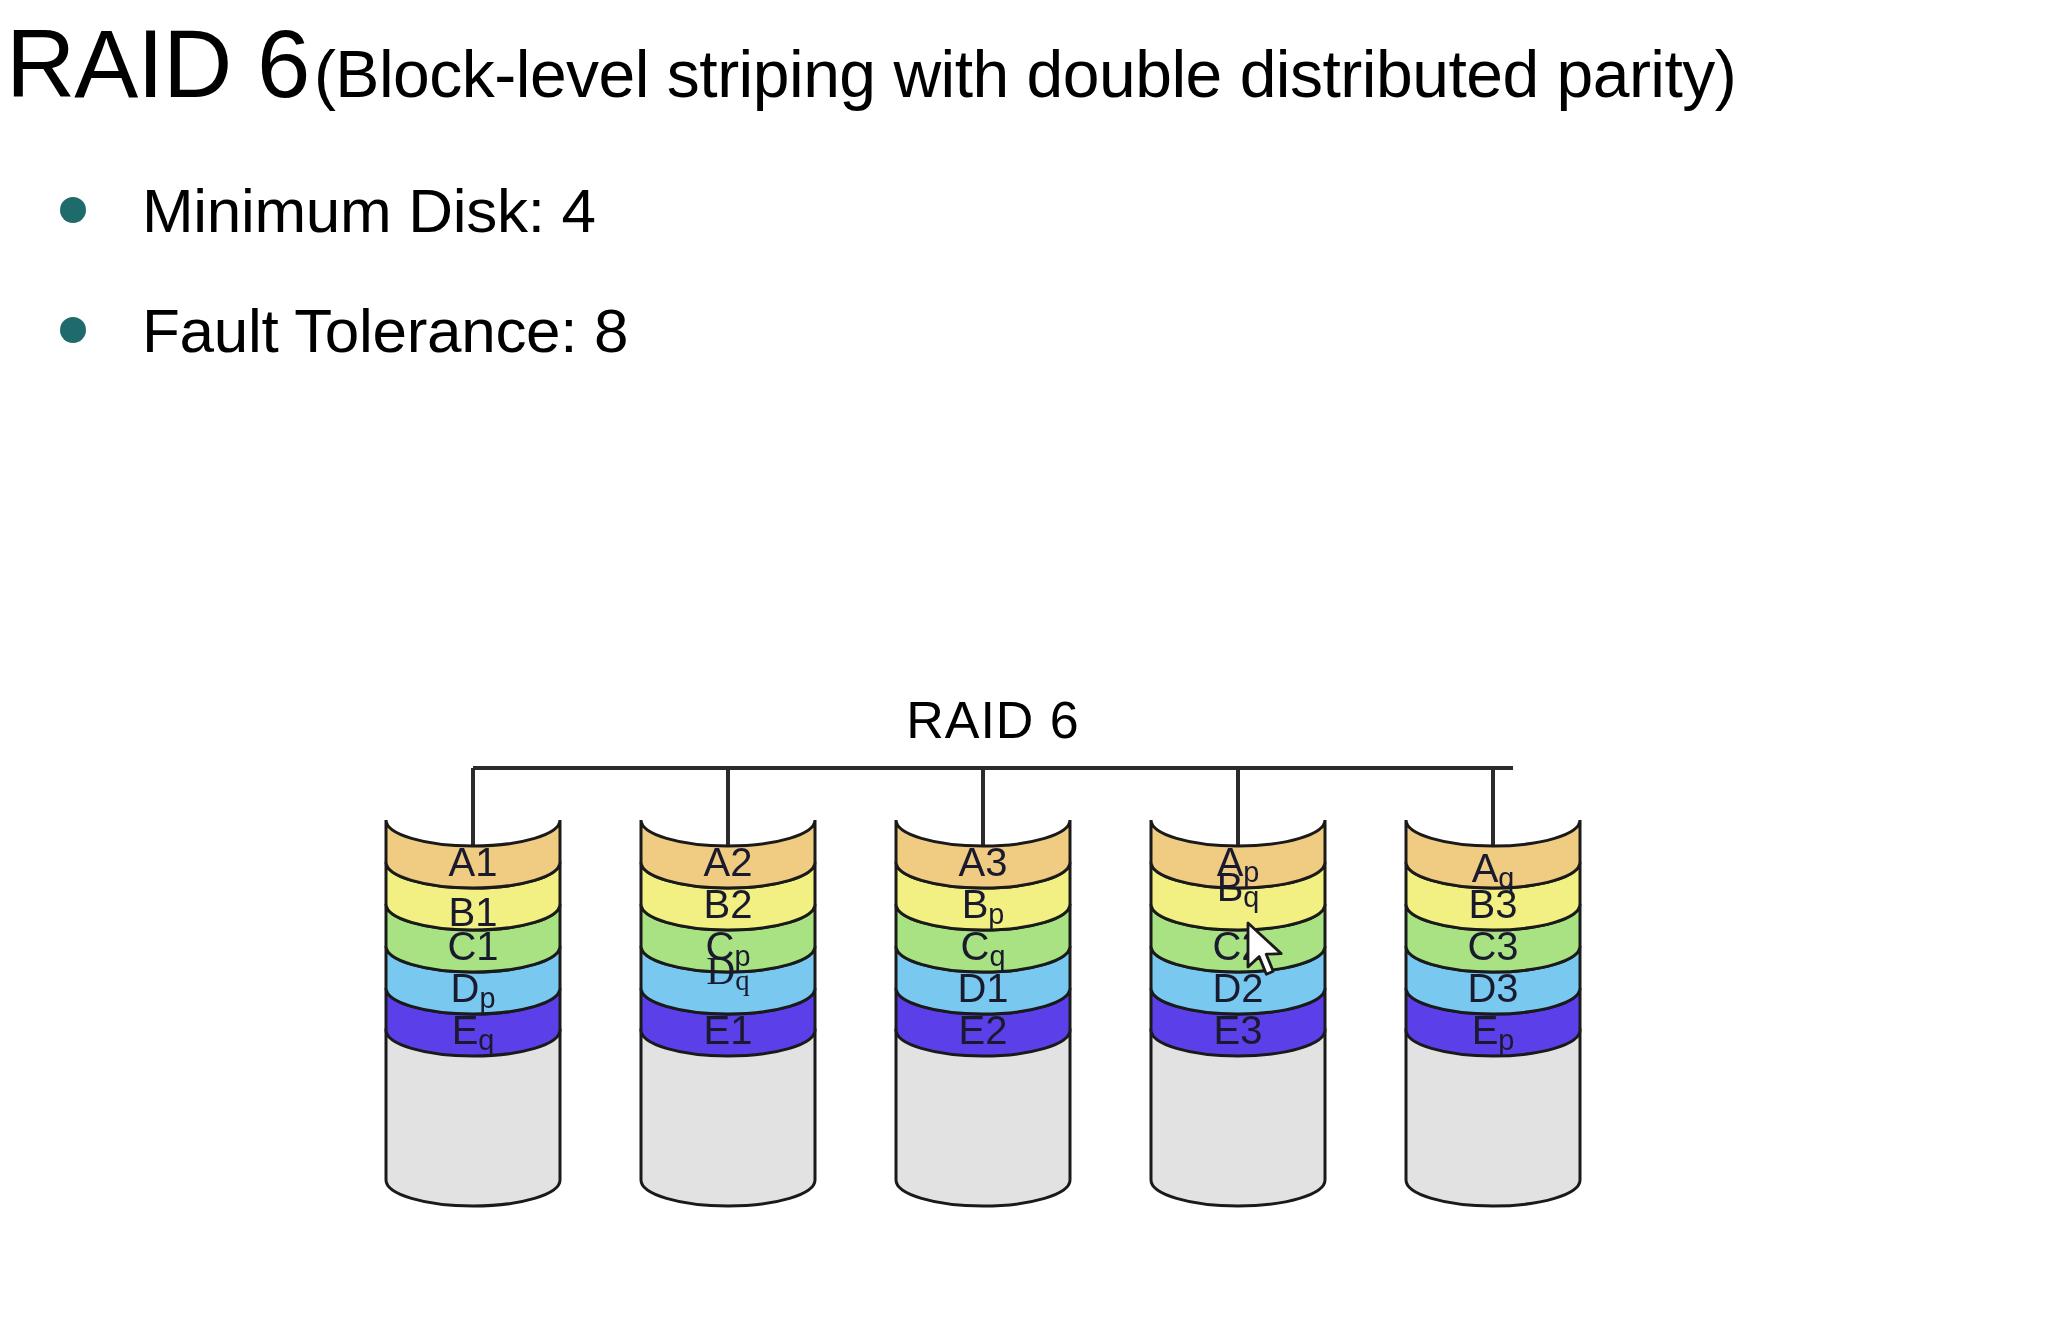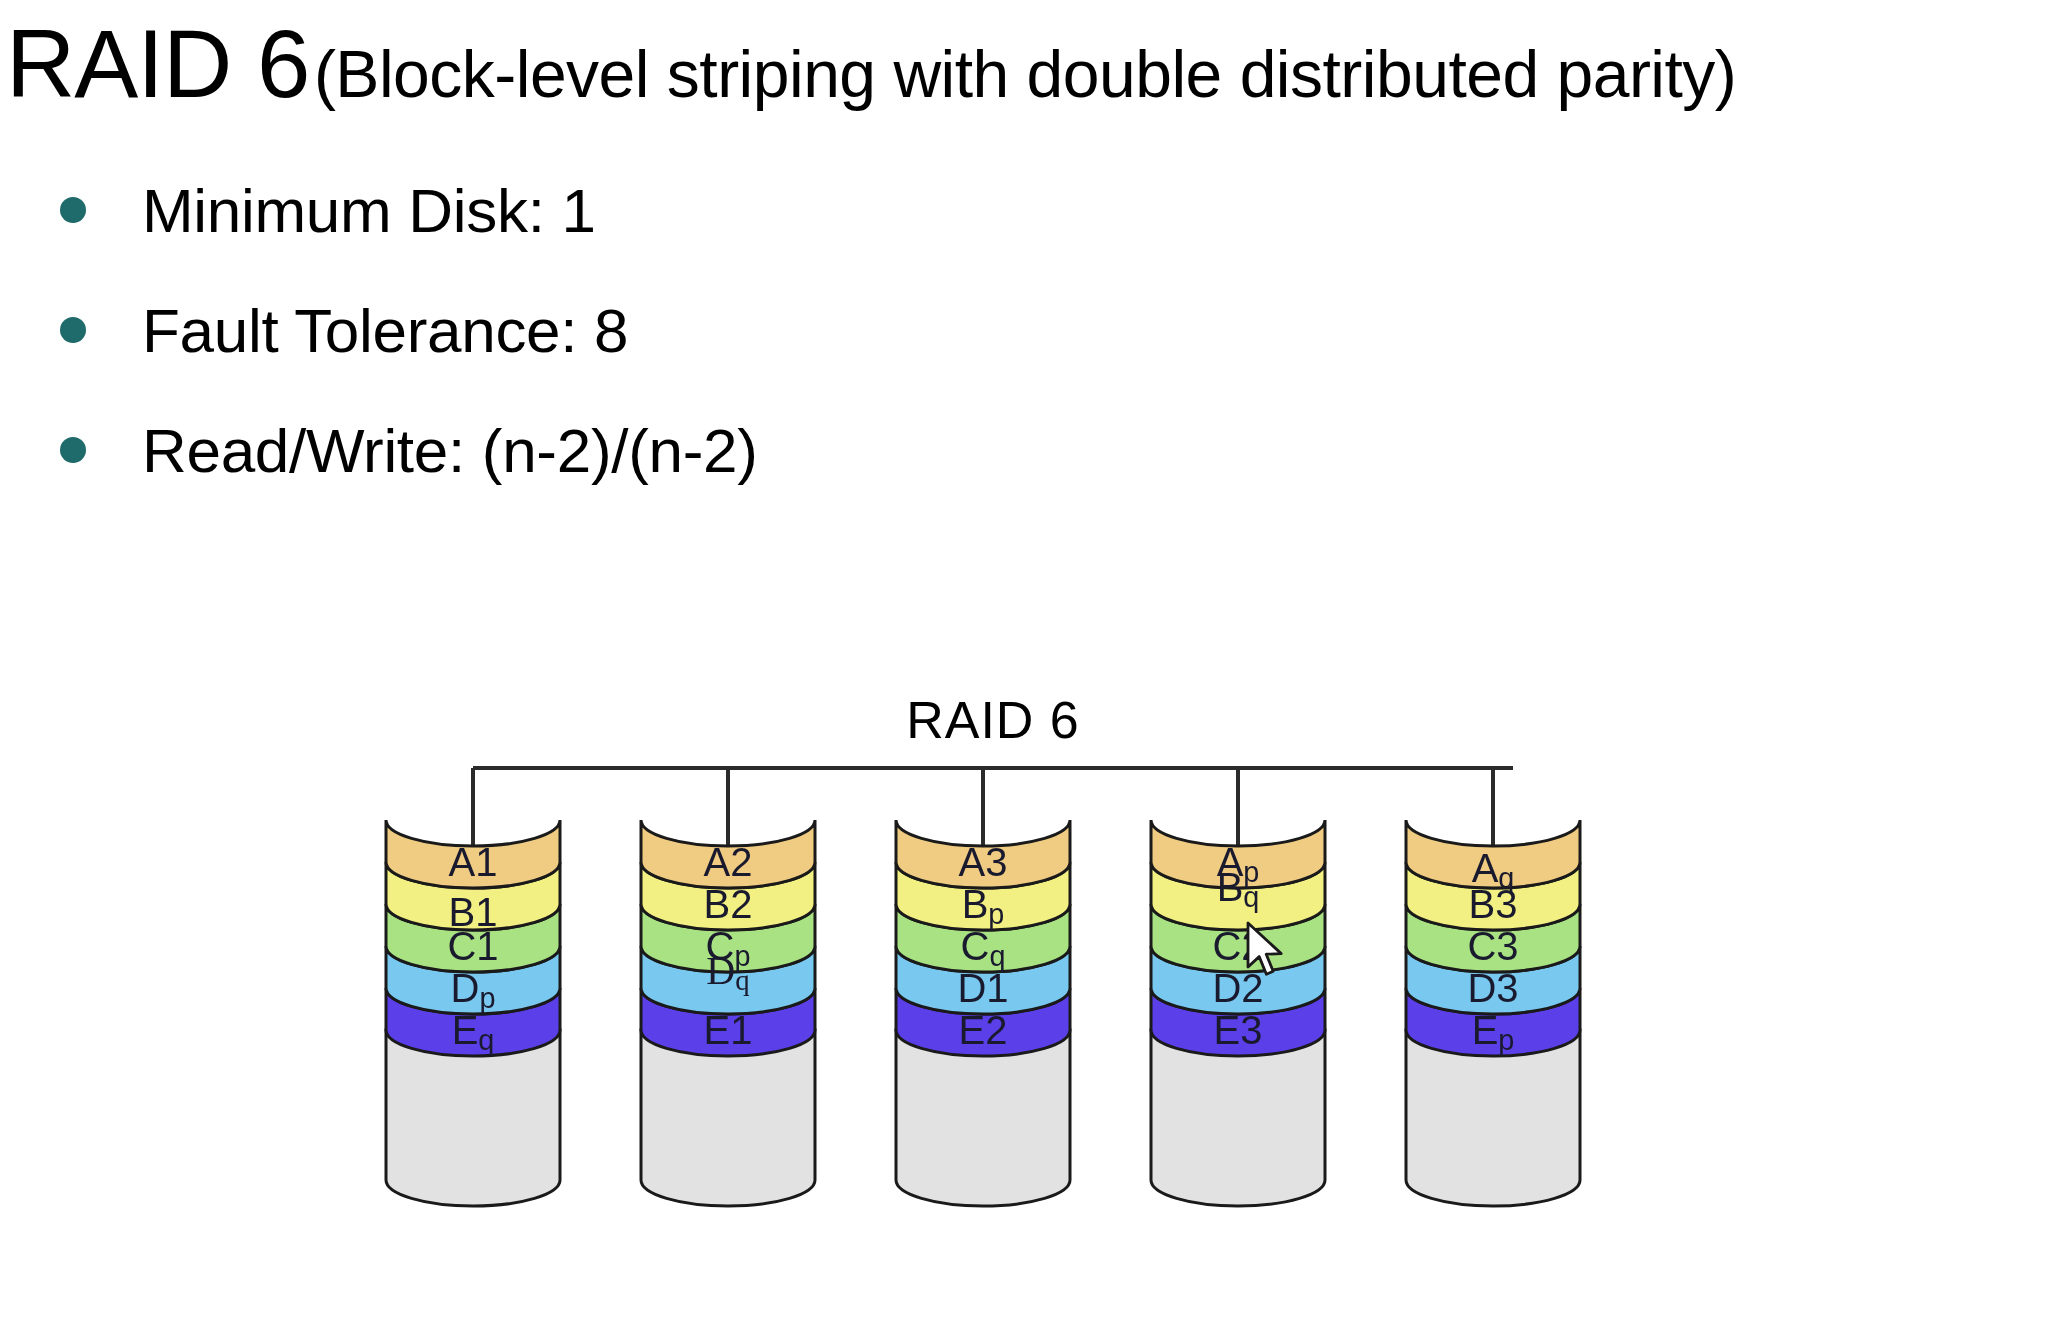--- a/index.html
+++ b/index.html
@@ -137,29 +137,25 @@
 <body>
 
 <div id="slide-title">
   <span class="main">RAID 6</span>
   <span class="sub">(Block-level striping with double distributed parity)</span>
 </div>
 
 <div id="bullet-list">
     <div class="bullet-row">
       <span class="bullet-dot" style="background: rgb(31, 107, 107);"></span>
-      <span class="bullet-text">Minimum Disk: 1</span>
+      <span class="bullet-text">Minimum Disk: 4</span>
     </div>
     <div class="bullet-row">
       <span class="bullet-dot" style="background: rgb(31, 107, 107);"></span>
       <span class="bullet-text">Fault Tolerance: 8</span>
-    </div>
-    <div class="bullet-row">
-      <span class="bullet-dot" style="background: rgb(31, 107, 107);"></span>
-      <span class="bullet-text">Read/Write: (n-2)/(n-2)</span>
     </div>
   </div>
 
 <div id="raid-diagram">
 
   <div id="raid-diagram-label">
     <span class="inner">RAID 6</span>
   </div>
 
   <svg id="bus-svg" viewBox="0 0 2062 680" xmlns="http://www.w3.org/2000/svg">

